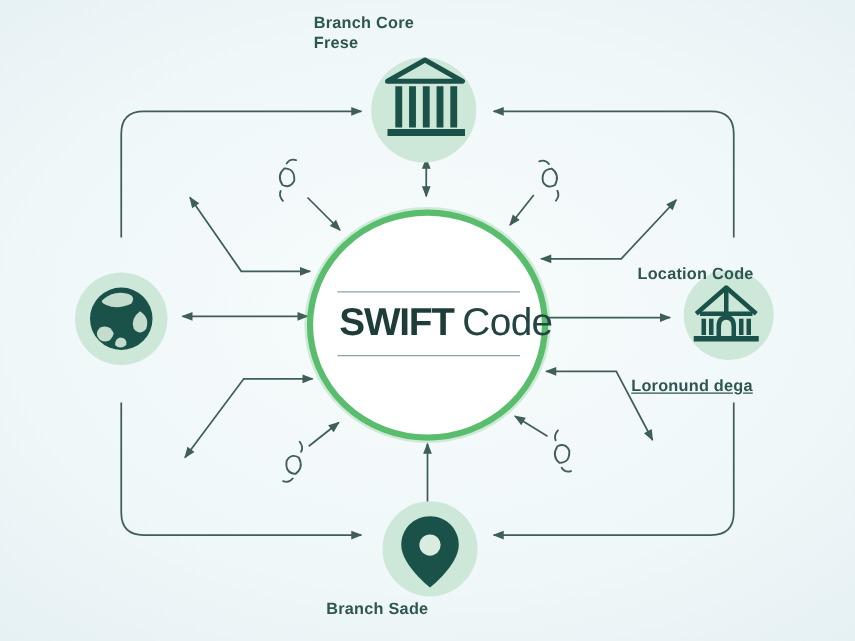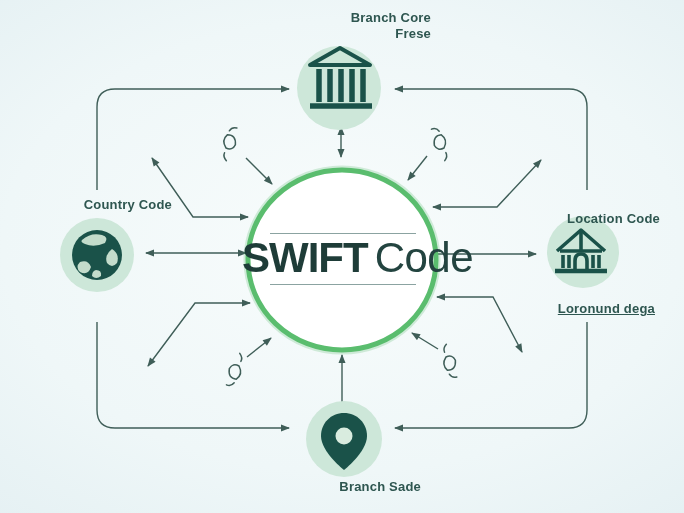--- a/index.html
+++ b/index.html
@@ -16,30 +16,30 @@
   .mk{fill:var(--line,#3f5e58);stroke:none;}
   .bgc{fill:var(--icon-bg,#cde7d9);}
   .ic{stroke:var(--icon,#1a5249);fill:none;}
   .icf{fill:var(--icon,#1a5249);stroke:none;}
   .land{fill:var(--land,#c3dccb);stroke:none;}
   .doodle{stroke:var(--line,#3f5e58);stroke-width:1.5;fill:none;stroke-linecap:round;}
   .center-ellipse{fill:#ffffff;stroke:var(--accent,#5abd6e);stroke-width:5;}
   .center-glow{fill:none;stroke:var(--accent,#5abd6e);stroke-width:9;opacity:.25;}
   .rule{stroke:var(--rule,#8ba3a1);stroke-width:1.1;}
   .label{
-    position:absolute;text-align:right;
+    position:absolute;text-align:left;
     color:var(--text,#2e5650);
     font-size:13px;font-weight:600;line-height:16px;
     letter-spacing:.2px;
   }
   .swift-title{
     position:absolute;left:242px;top:240px;width:200px;
-    text-align:left;white-space:nowrap;
+    text-align:right;white-space:nowrap;
     color:var(--title-text,#1e3c38);
-    font-size:42px;line-height:36px;
+    font-size:31px;line-height:36px;
   }
   .swift-title .primary{font-weight:bold;letter-spacing:-1px;}
   .swift-title .secondary{font-weight:normal;margin-left:7px;letter-spacing:-.5px;color:#234440;}
 </style>
 </head>
 <body>
 
 <div id="stage">
 
   <svg id="diagram-svg" viewBox="0 0 684 513">
@@ -136,21 +136,20 @@
       <path class="rule" d="M270,233.5 H416"></path>
       <path class="rule" d="M270,284.5 H416"></path>
     </g>
   </svg>
 
   <div class="label" style="left:251px;top:10px;width:180px;">
     <div>Branch Core</div>
     <div>Frese</div>
   </div>
 
-  <div class="label" style="left:22px;top:197px;width:150px;">Country Code</div>
 
   <div class="label" style="left:510px;top:211px;width:150px;">Location Code</div>
   <div class="label" style="left:505px;top:301px;width:150px;text-decoration:underline;">Loronund dega</div>
 
   <div class="label" style="left:261px;top:479px;width:160px;">Branch Sade</div>
 
   <div class="swift-title">
     <span class="primary">SWIFT</span><span class="secondary">Code</span>
   </div>
 

